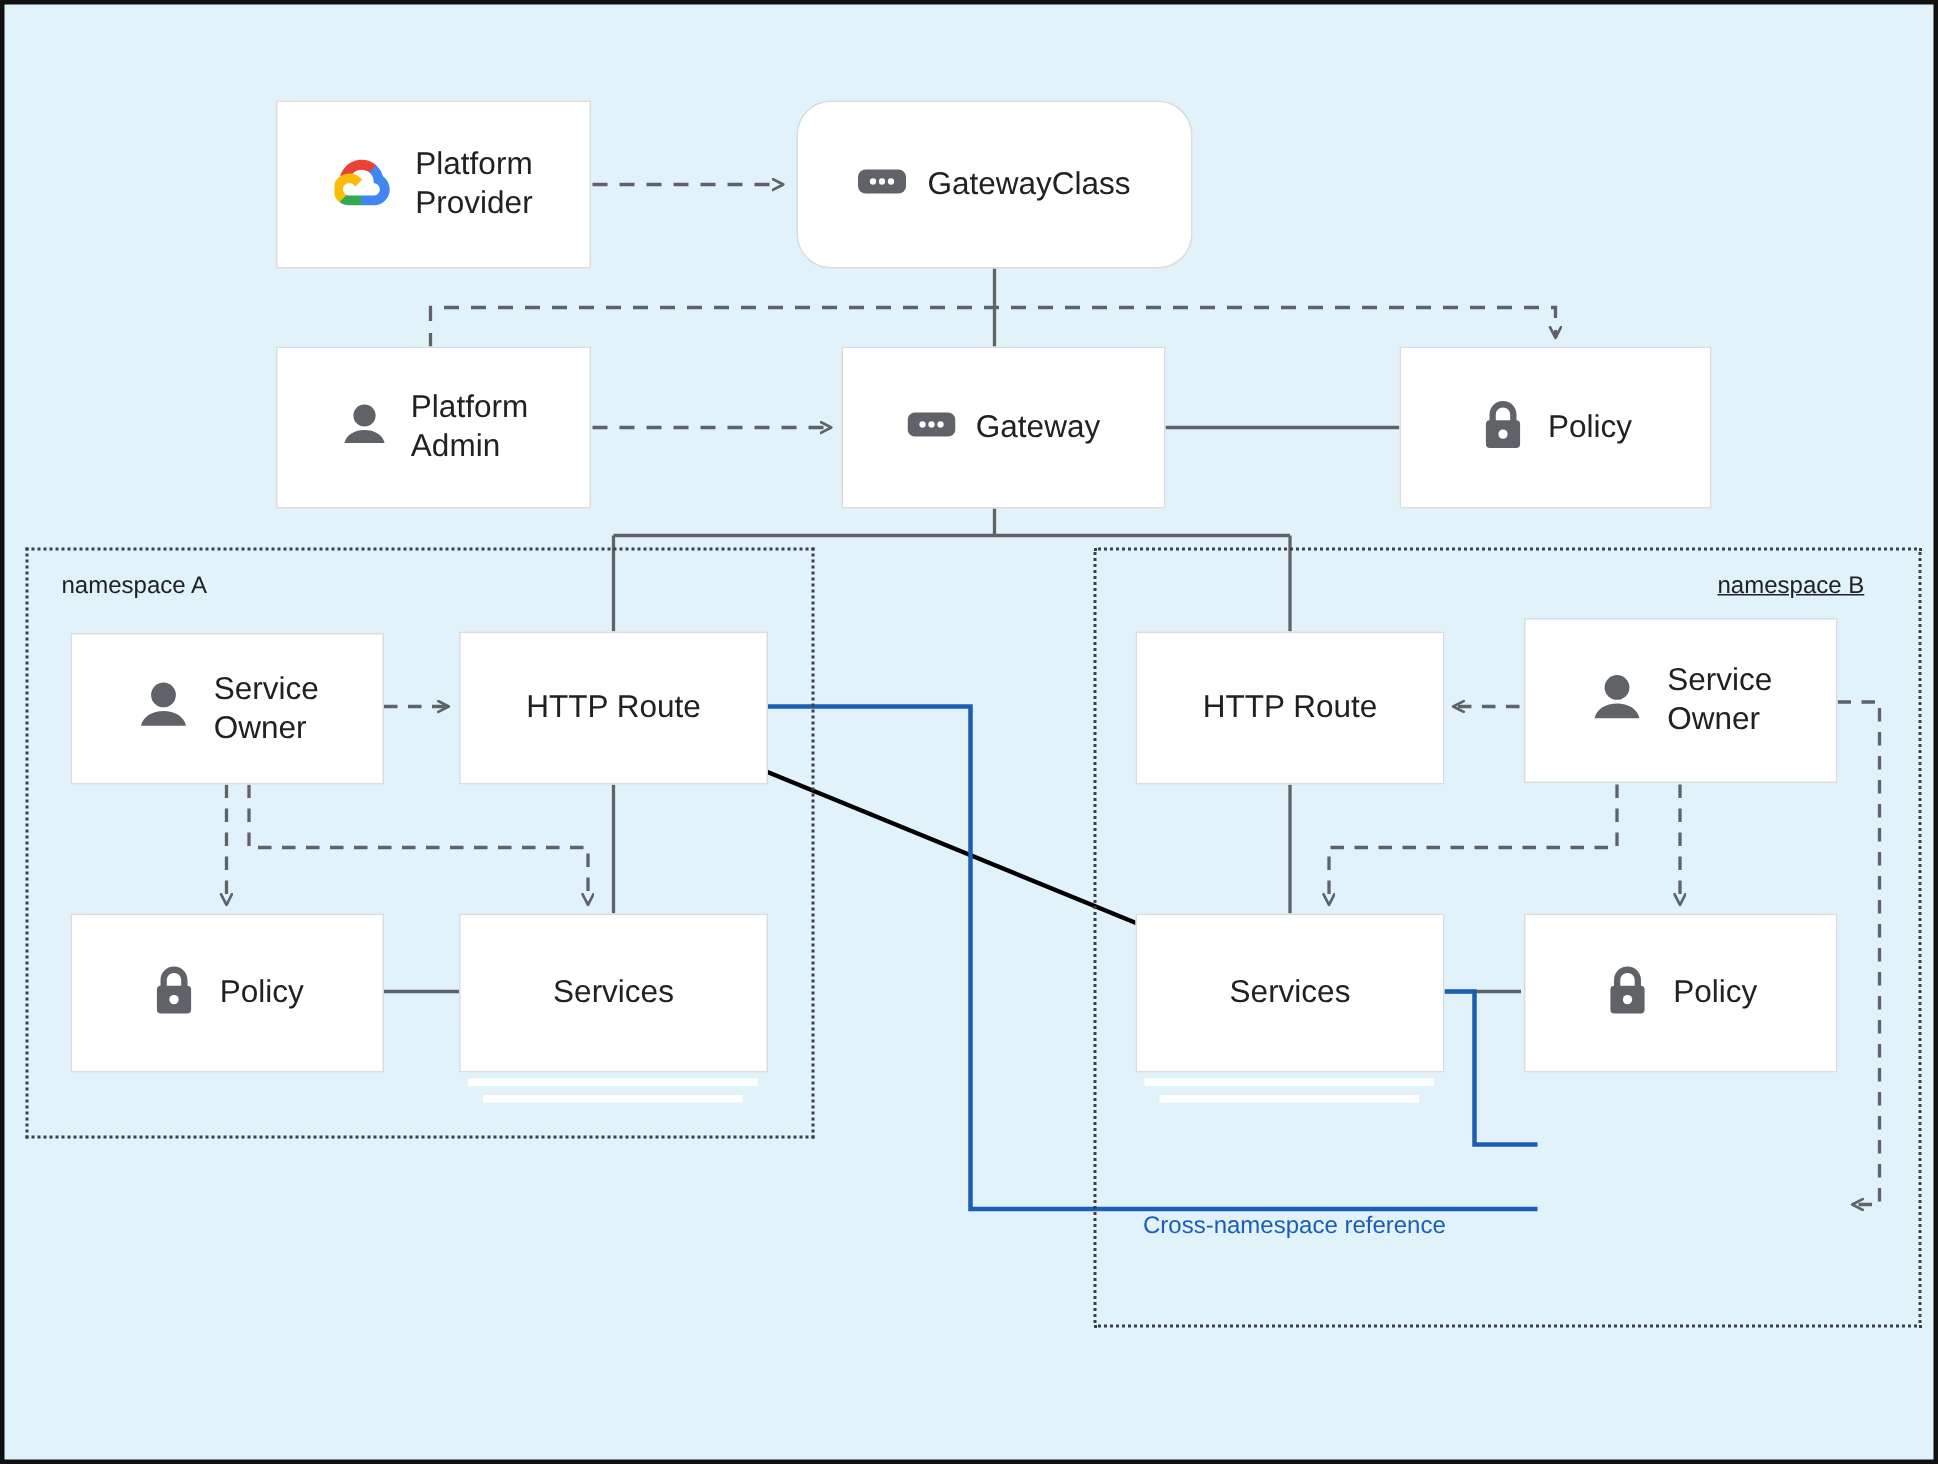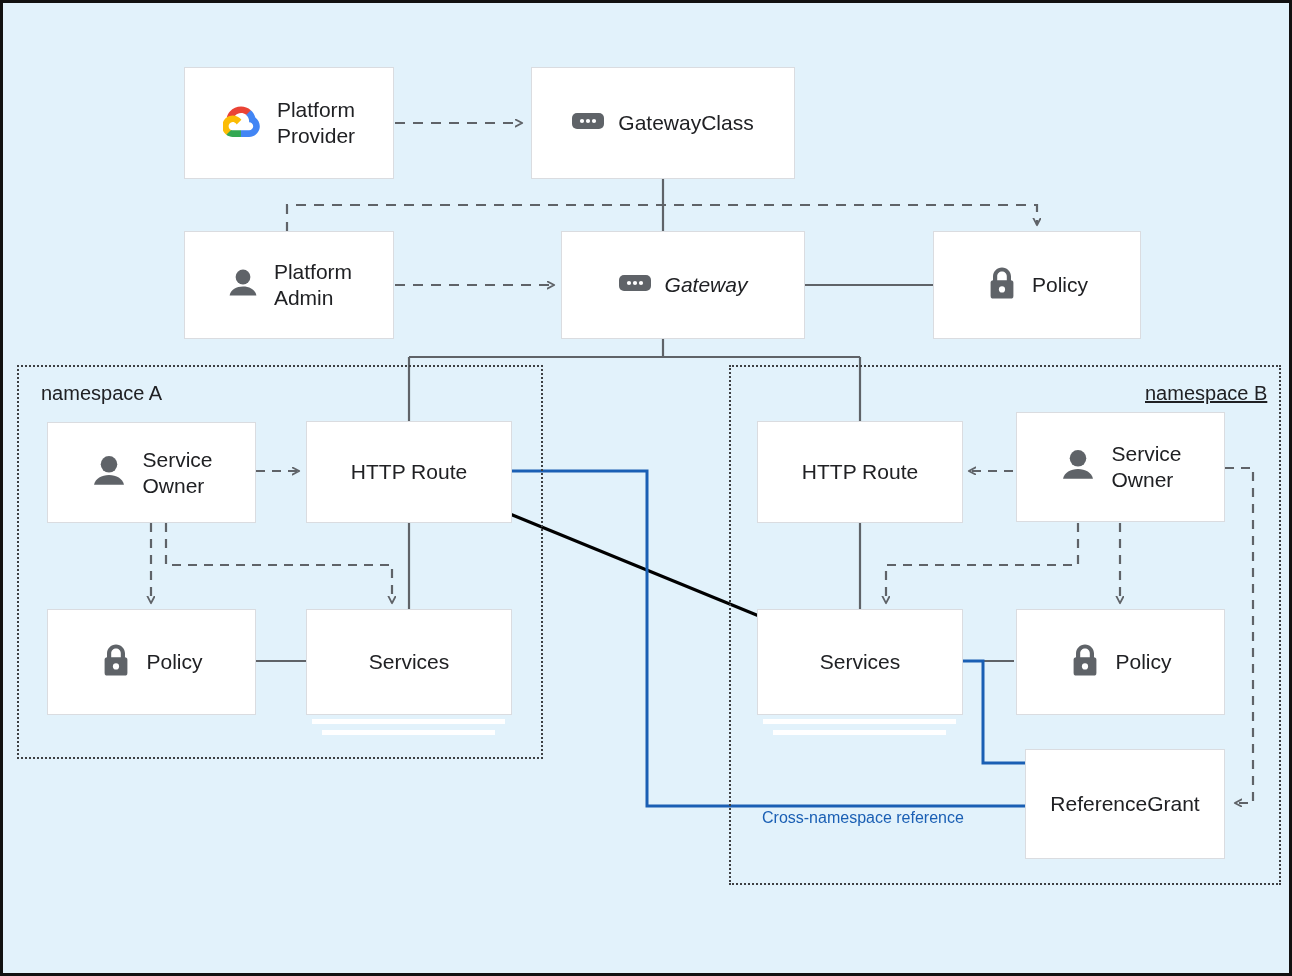--- a/index.html
+++ b/index.html
@@ -31,21 +31,21 @@
 
   
   .ns {
     position: absolute;
     border: 2px dotted #3d4043;
     box-sizing: border-box;
     background: transparent;
   }
   .ns-label {
     position: absolute;
-    font-size: 20px;
+    font-size: 16px;
     color: #202124;
     white-space: nowrap;
   }
 
   
   .node {
     position: absolute;
     background: #ffffff;
     border: 1px solid #dadce0;
     box-sizing: border-box;
@@ -164,21 +164,21 @@
         <path d="M24.3 10.9 L27.6 7.6 L27.8 6.2 C21.8 0.8 12.2 1.4 6.9 7.6 C5.4 9.3 4.3 11.5 3.7 13.6 L4.9 13.4 L11.5 12.3 L12 11.8 C14.9 8.6 19.8 8.2 23.1 10.8 Z" fill="#ea4335"></path>
         <path d="M32.3 13.5 C31.6 10.7 30 8.2 27.8 6.2 L23.1 10.9 C25.1 12.5 26.2 14.9 26.1 17.4 L26.1 18.2 C28.4 18.2 30.2 20 30.2 22.3 C30.2 24.5 28.4 26.3 26.1 26.3 L17.9 26.3 L17.1 27.2 L17.1 32.1 L17.9 32.9 L26.1 32.9 C32 32.9 36.8 28.2 36.8 22.3 C36.8 18.7 35 15.5 32.3 13.5 Z" fill="#4285f4"></path>
         <path d="M9.7 32.9 L17.9 32.9 L17.9 26.3 L9.7 26.3 C9.1 26.3 8.6 26.2 8.1 26 L6.9 26.3 L3.6 29.6 L3.3 30.7 C5.1 32.1 7.4 32.9 9.7 32.9 Z" fill="#34a853"></path>
         <path d="M9.7 11.6 C3.8 11.7 -0.9 16.5 -0.8 22.4 C-0.8 25.7 0.7 28.8 3.3 30.7 L8.1 26 C6 25.1 5.1 22.6 6 20.5 C7 18.4 9.4 17.5 11.5 18.4 C12.5 18.8 13.2 19.6 13.7 20.5 L18.4 15.8 C16.5 13.2 13.2 11.6 9.7 11.6 Z" fill="#fbbc05"></path>
       </svg>
     </span>
     <span class="label">Platform
 Provider</span>
   </div>
 
-  <div class="node" style="left:528px; top:64px; width:264px; height:112px;">
+  <div class="node" style="left:528px; top:64px; width:264px; height:112px;border-radius:23px;">
     <span class="icon">
       <svg width="32" height="20" viewBox="0 0 32 20" xmlns="http://www.w3.org/2000/svg">
         <rect x="0" y="2" width="32" height="16" rx="5" fill="#5f6368"></rect>
         <circle cx="10" cy="10" r="2.1" fill="#ffffff"></circle>
         <circle cx="16" cy="10" r="2.1" fill="#ffffff"></circle>
         <circle cx="22" cy="10" r="2.1" fill="#ffffff"></circle>
       </svg>
     </span>
     <span class="label">GatewayClass</span>
   </div>
@@ -187,21 +187,21 @@
     <span class="icon">
       <svg width="34" height="34" viewBox="0 0 34 34" xmlns="http://www.w3.org/2000/svg">
         <circle cx="17" cy="11" r="7.4" fill="#5f6368"></circle>
         <path d="M3.6 29.4 C4.8 23.7 10.4 20.6 17 20.6 C23.6 20.6 29.2 23.7 30.4 29.4 Z" fill="#5f6368"></path>
       </svg>
     </span>
     <span class="label">Platform
 Admin</span>
   </div>
 
-  <div class="node" style="left:558px; top:228px; width:244px; height:108px;font-style:italic;">
+  <div class="node" style="left:558px; top:228px; width:216px; height:108px;">
     <span class="icon">
       <svg width="32" height="20" viewBox="0 0 32 20" xmlns="http://www.w3.org/2000/svg">
         <rect x="0" y="2" width="32" height="16" rx="5" fill="#5f6368"></rect>
         <circle cx="10" cy="10" r="2.1" fill="#ffffff"></circle>
         <circle cx="16" cy="10" r="2.1" fill="#ffffff"></circle>
         <circle cx="22" cy="10" r="2.1" fill="#ffffff"></circle>
       </svg>
     </span>
     <span class="label">Gateway</span>
   </div>
@@ -270,19 +270,16 @@
     <span class="icon">
       <svg width="32" height="36" viewBox="0 0 32 36" xmlns="http://www.w3.org/2000/svg">
         <path d="M16 2.4 C10.9 2.4 7 6.4 7 11.4 L7 16.6 L11.2 16.6 L11.2 11.4 C11.2 8.7 13.3 6.6 16 6.6 C18.7 6.6 20.8 8.7 20.8 11.4 L20.8 16.6 L25 16.6 L25 11.4 C25 6.4 21.1 2.4 16 2.4 Z" fill="#5f6368"></path>
         <rect x="4.6" y="15.2" width="22.8" height="18.4" rx="2.6" fill="#5f6368"></rect>
         <circle cx="16" cy="24.4" r="3.1" fill="#ffffff"></circle>
       </svg>
     </span>
     <span class="label">Policy</span>
   </div>
 
-  <div class="node centered" style="left:1022px; top:746px; width:200px; height:110px;">
-    <span class="label">ReferenceGrant</span>
-  </div>
 
   <div class="edge-label" style="left:759px; top:806px;">Cross-namespace reference</div>
 
 </div>
 
 </body></html>

